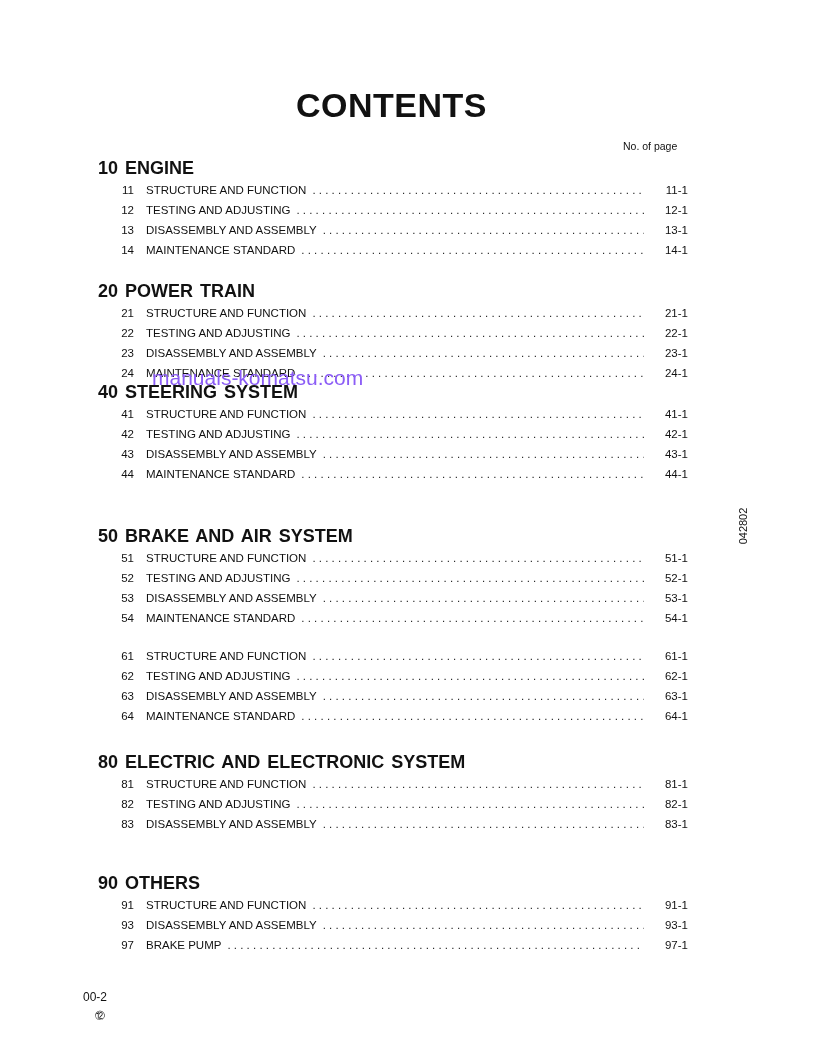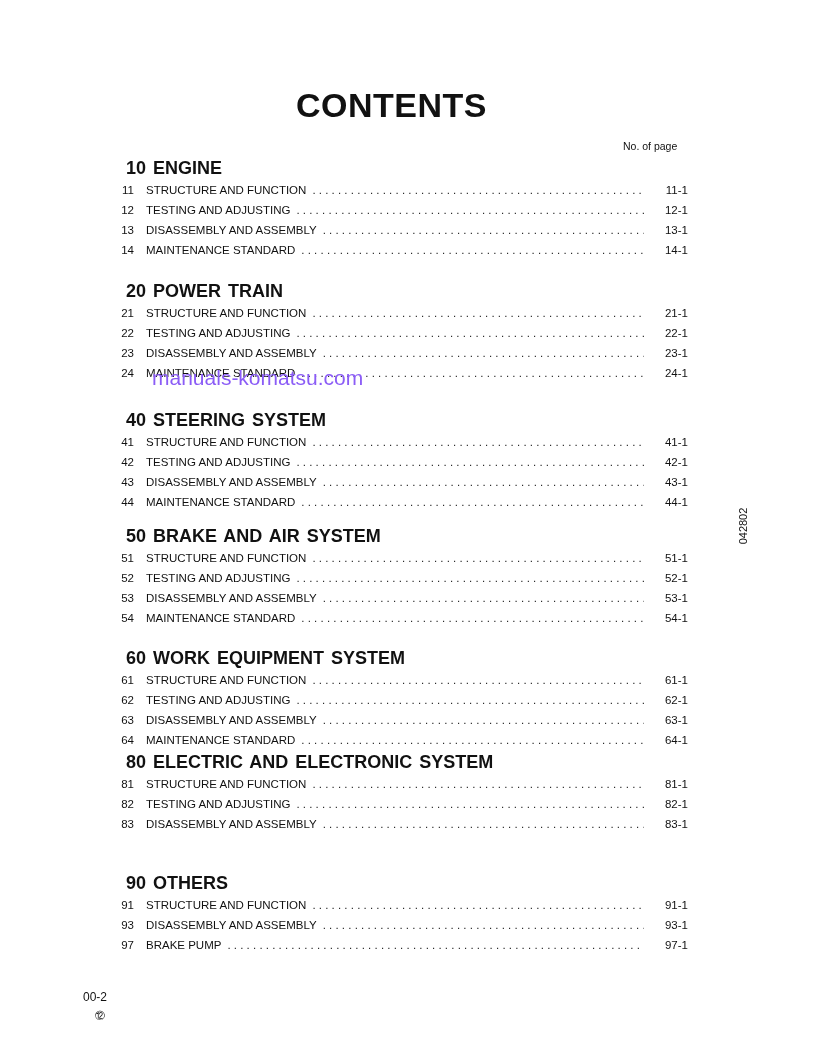--- a/index.html
+++ b/index.html
@@ -1,20 +1,20 @@
 <!DOCTYPE html>
 <html><head>
 <meta charset="utf-8">
 <style>
   html, body { margin: 0; padding: 0; background: #ffffff; }
   body { width: 821px; height: 1056px; position: relative; overflow: hidden; font-family: "Liberation Sans", sans-serif; color: #111; }
   .title { position: absolute; top: 86px; left: 0; width: 783px; text-align: center; font-size: 34px; font-weight: bold; letter-spacing: 0.5px; }
   .nopage { position: absolute; top: 140px; left: 623px; font-size: 10.5px; }
   .section { position: absolute; left: 98px; width: 590px; }
-  .sec-head { font-size: 18px; font-weight: bold; height: 24px; line-height: 24px; word-spacing: 2px; margin-left: 28px; }
+  .sec-head { font-size: 18px; font-weight: bold; height: 24px; line-height: 24px; word-spacing: 2px; }
   .row { display: flex; align-items: center; height: 20px; line-height: 20px; font-size: 11.5px; }
   .num { width: 34px; text-align: right; padding-right: 12px; box-sizing: border-box; margin-left: 14px; }
   .label { white-space: nowrap; padding-right: 6px; }
   .dots { flex: 1; overflow: hidden; white-space: nowrap; letter-spacing: 3.2px; color: #222; }
   .page { width: 40px; text-align: right; padding-left: 4px; }
   .watermark { position: absolute; top: 366px; left: 152px; font-size: 21px; color: #8b5cf6; }
   .sidecode { position: absolute; top: 520px; left: 735px; font-size: 11px; transform: rotate(-90deg); transform-origin: center; width: 60px; margin-left: -22px; text-align: center; }
   .pageno { position: absolute; top: 990px; left: 83px; font-size: 12px; text-align: center; }
   .rev { position: absolute; top: 1009px; left: 95px; font-size: 10px; }
 </style>
@@ -72,21 +72,21 @@
         <span class="dots">......................................................................................................</span>
         <span class="page">23-1</span>
       </div>
       <div class="row">
         <span class="num">24</span>
         <span class="label">MAINTENANCE STANDARD</span>
         <span class="dots">......................................................................................................</span>
         <span class="page">24-1</span>
       </div>
     </div>
-    <div class="section" style="top: 408px;">
+    <div class="section" style="top: 380px;">
       <div class="sec-head">40 STEERING SYSTEM</div>
       <div class="row">
         <span class="num">41</span>
         <span class="label">STRUCTURE AND FUNCTION</span>
         <span class="dots">......................................................................................................</span>
         <span class="page">41-1</span>
       </div>
       <div class="row">
         <span class="num">42</span>
         <span class="label">TESTING AND ADJUSTING</span>
@@ -127,21 +127,20 @@
         <span class="page">53-1</span>
       </div>
       <div class="row">
         <span class="num">54</span>
         <span class="label">MAINTENANCE STANDARD</span>
         <span class="dots">......................................................................................................</span>
         <span class="page">54-1</span>
       </div>
     </div>
     <div class="section" style="top: 646px;">
-      <div class="sec-head">60 WORK EQUIPMENT SYSTEM</div>
       <div class="row">
         <span class="num">61</span>
         <span class="label">STRUCTURE AND FUNCTION</span>
         <span class="dots">......................................................................................................</span>
         <span class="page">61-1</span>
       </div>
       <div class="row">
         <span class="num">62</span>
         <span class="label">TESTING AND ADJUSTING</span>
         <span class="dots">......................................................................................................</span>

